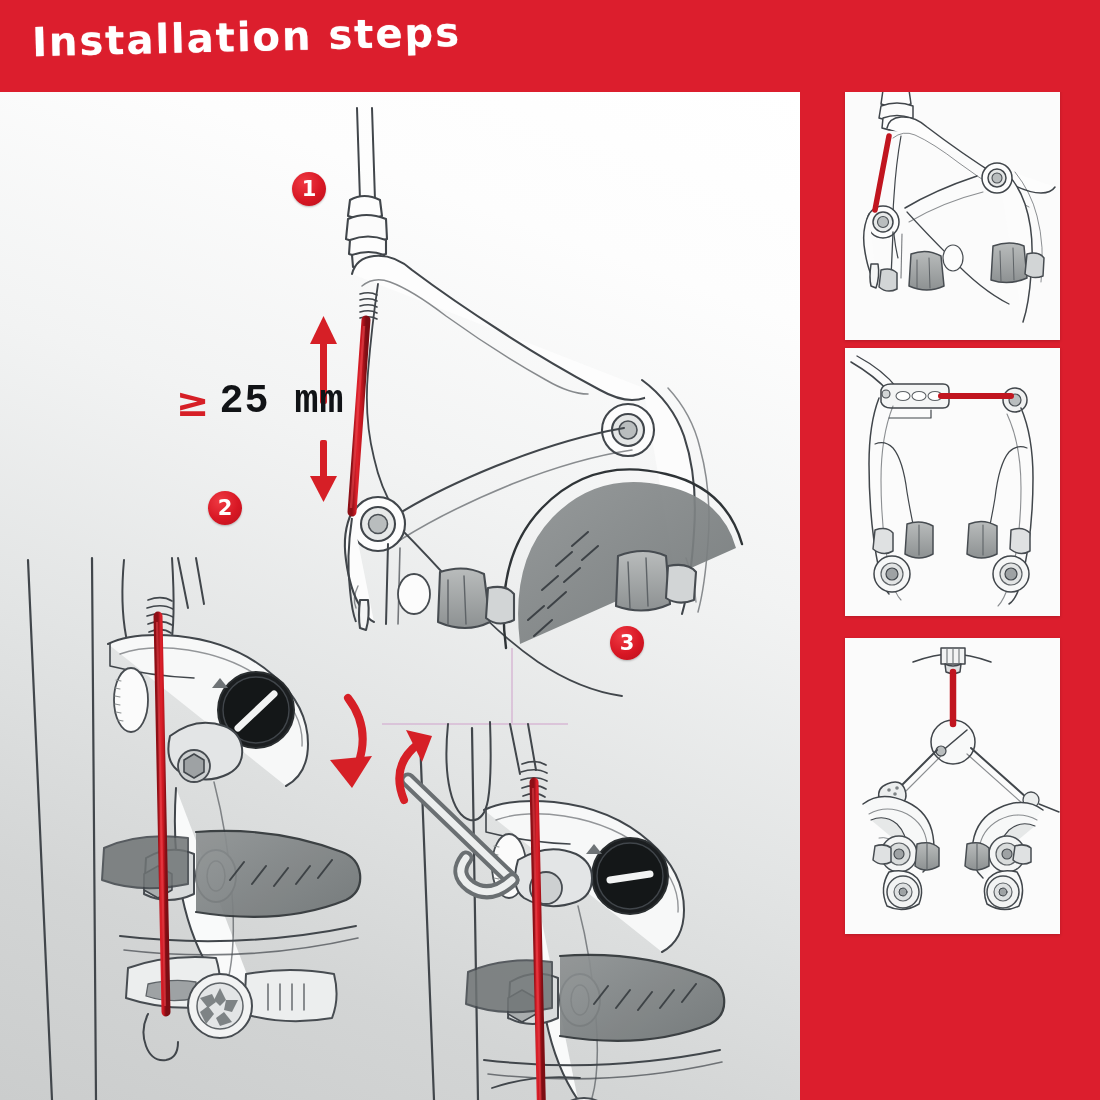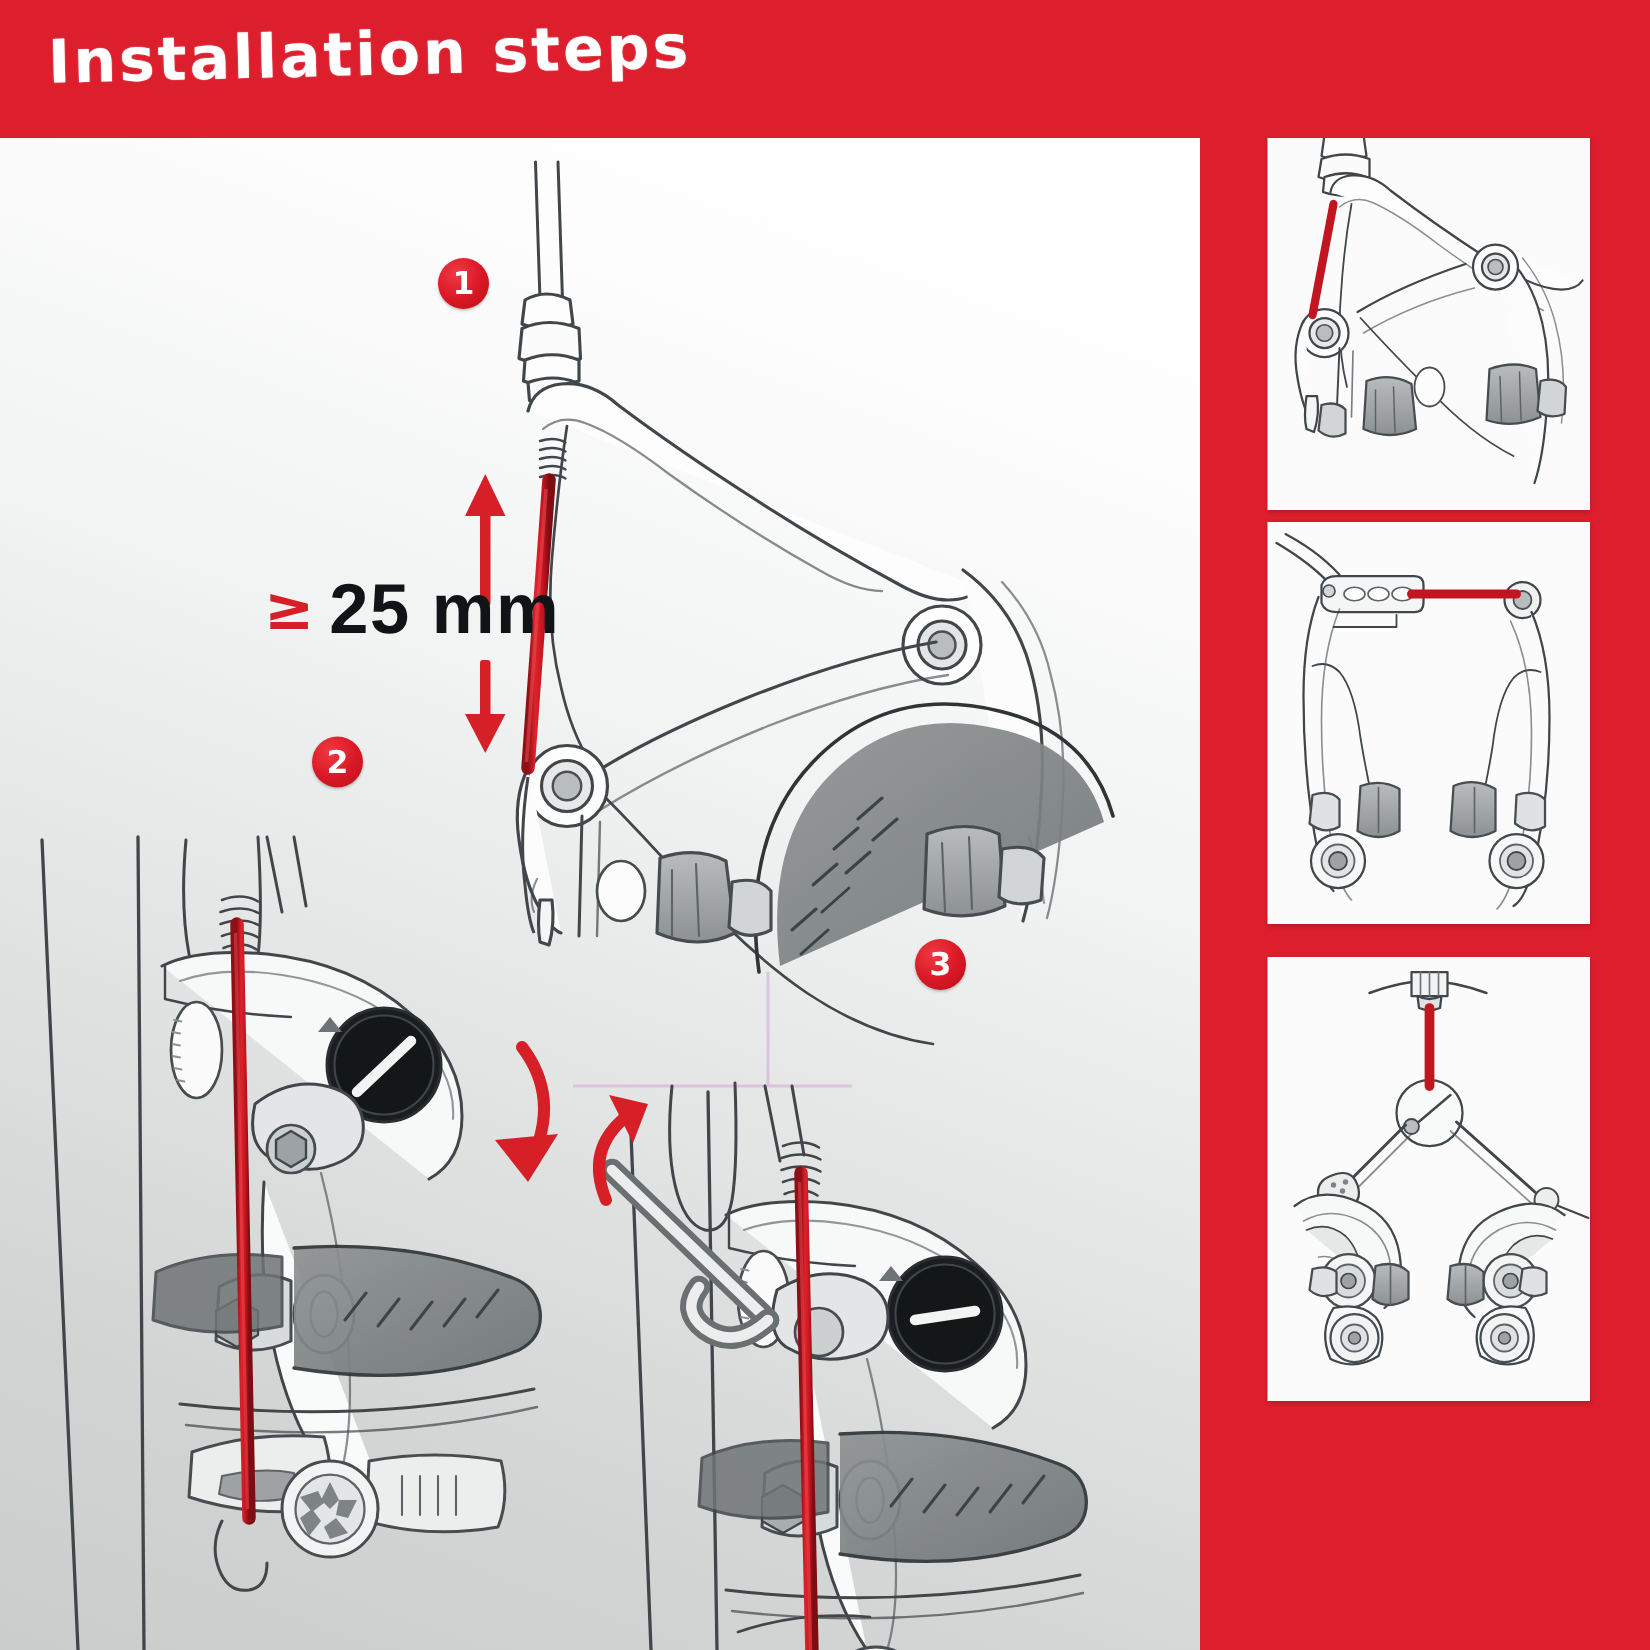--- a/index.html
+++ b/index.html
@@ -56,22 +56,22 @@
   .measure{
     position:absolute;left:176px;top:294px;z-index:14;
     display:flex;align-items:center;gap:10px;
     white-space:nowrap;
   }
   .measure .ge{
     color:#d61f26;font-size:40px;font-weight:700;line-height:1;
     font-family:"DejaVu Sans",sans-serif;
   }
   .measure .val{
-    color:#111316;font-size:47px;font-weight:700;line-height:1;
-    font-family:Liberation Sans, sans-serif;letter-spacing:1px;
+    color:#111316;font-size:40px;font-weight:700;line-height:1;
+    font-family:Liberation Mono, monospace;letter-spacing:1px;
   }
 
   
   .badge{
     position:absolute;z-index:16;
     width:34px;height:34px;border-radius:50%;
     background:radial-gradient(circle at 36% 30%,#ef3a43 0%,#d81724 55%,#b9101c 100%);
     color:#ffffff;font-family:"DejaVu Sans",sans-serif;
     font-size:21px;font-weight:700;
     display:flex;align-items:center;justify-content:center;

